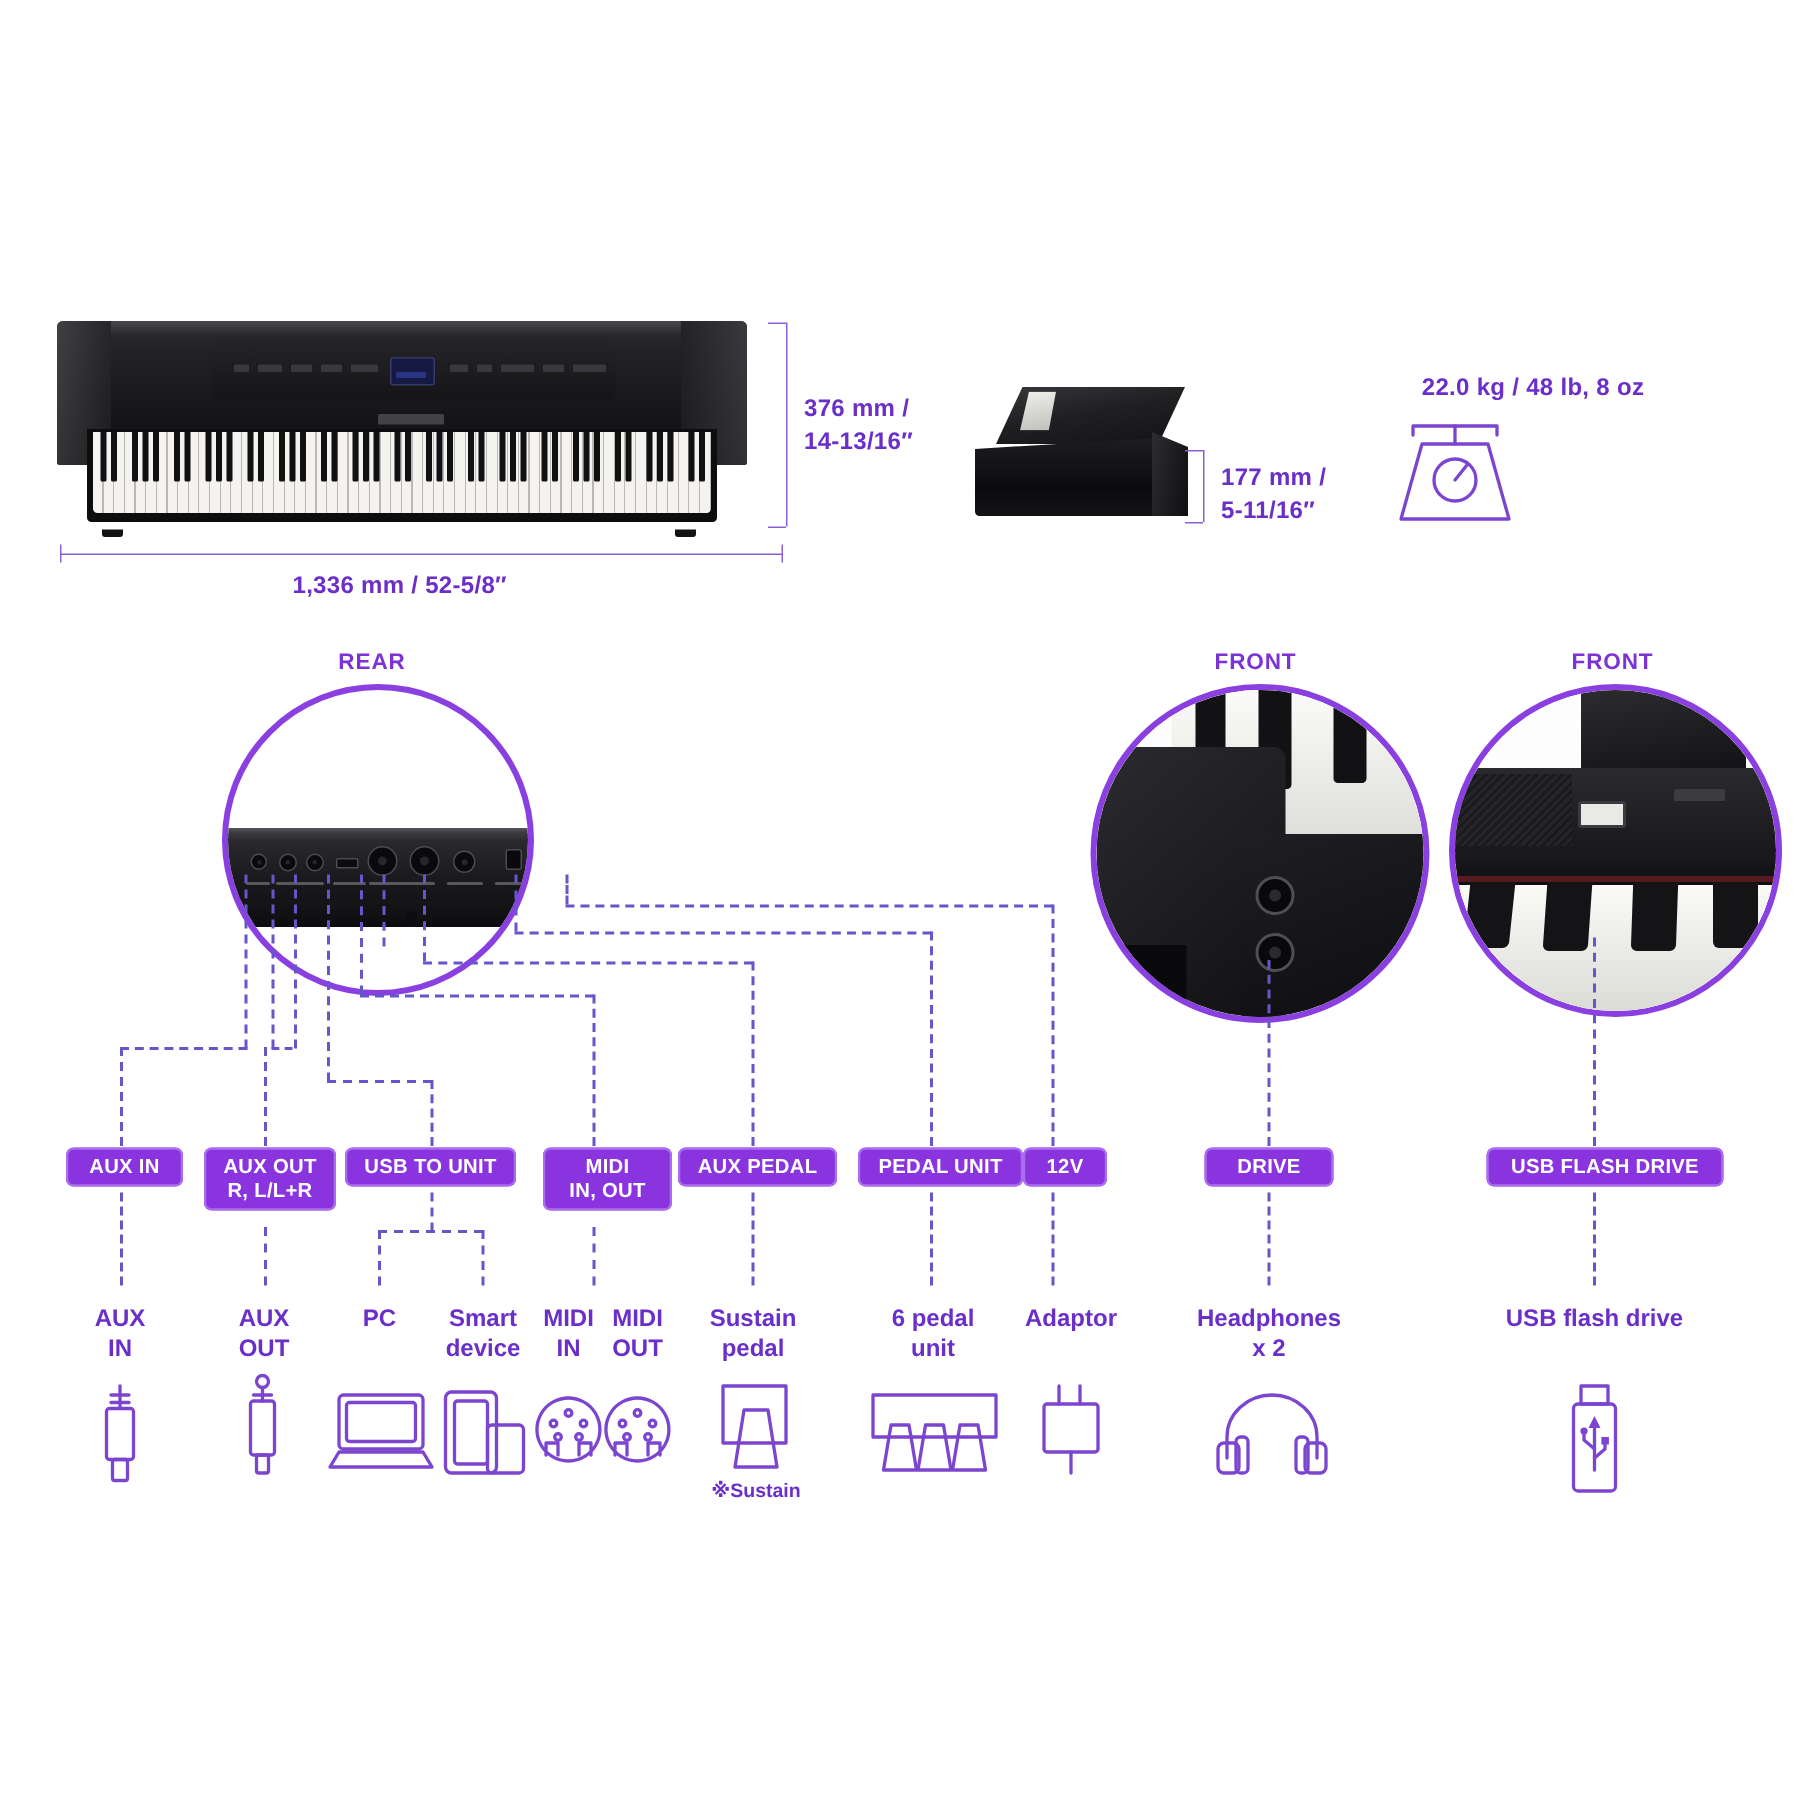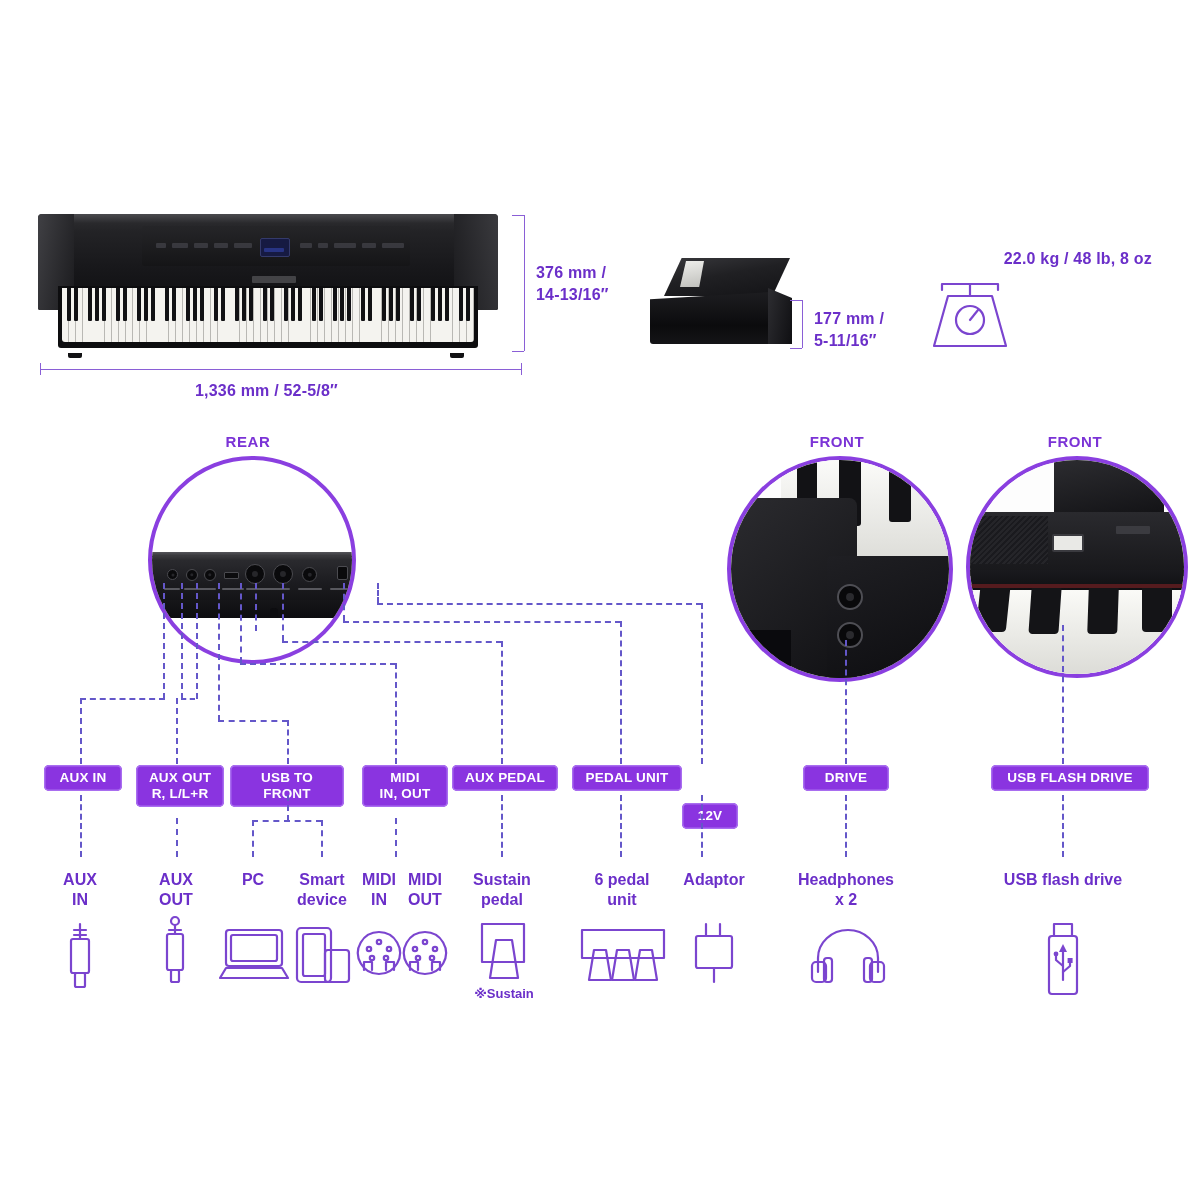--- a/index.html
+++ b/index.html
@@ -257,21 +257,21 @@
     <div class="ps-front"></div>
     <div class="ps-side"></div>
   </div>
 
   <div class="mcap-v abs" style="left:790px;top:300px;"></div>
   <div class="mline-v abs" style="left:802px;top:300px;height:48px;"></div>
   <div class="mcap-v abs" style="left:790px;top:348px;"></div>
   <div class="dim-text abs" style="left:814px;top:308px;width:100px;">177 mm /
 5-11/16″</div>
 
-  <div class="dim-text abs" style="left:892px;top:248px;width:260px;text-align:right;white-space:nowrap;">22.0 kg / 48 lb, 8 oz</div>
+  <div class="dim-text abs" style="left:892px;top:248px;width:260px;text-align:center;white-space:nowrap;">22.0 kg / 48 lb, 8 oz</div>
   <svg class="ico scale-icon" viewBox="0 0 96 72" width="96" height="72">
     <path d="M20 10 L20 4 L76 4 L76 10"></path>
     <line x1="48" y1="4" x2="48" y2="16"></line>
     <path d="M26 16 L70 16 L84 66 L12 66 Z"></path>
     <circle cx="48" cy="40" r="14"></circle>
     <line x1="48" y1="40" x2="56" y2="30"></line>
   </svg>
 
   <div class="sec-title abs" style="left:172px;top:433px;width:152px;">REAR</div>
   <div class="detail-circle" style="left:148px;top:456px;width:200px;height:200px;">
@@ -362,26 +362,26 @@
   <div class="dash-v" style="left:377px;top:583px;height:20px;"></div>
   <div class="dash-h" style="left:377px;top:603px;width:325px;"></div>
   <div class="dash-v" style="left:701px;top:603px;height:161px;"></div>
 
   <div class="dash-v" style="left:845px;top:640px;height:124px;"></div>
   <div class="dash-v" style="left:1062px;top:625px;height:139px;"></div>
 
   <div class="badge" style="left:44px;top:765px;width:60px;">AUX IN</div>
   <div class="badge" style="left:136px;top:765px;width:70px;">AUX OUT
 R, L/L+R</div>
-  <div class="badge" style="left:230px;top:765px;width:96px;">USB TO FRONT</div>
+  <div class="badge" style="left:230px;top:765px;width:96px;">USB TO UNIT</div>
   <div class="badge" style="left:362px;top:765px;width:68px;">MIDI
 IN, OUT</div>
   <div class="badge" style="left:452px;top:765px;width:88px;">AUX PEDAL</div>
   <div class="badge" style="left:572px;top:765px;width:92px;">PEDAL UNIT</div>
-  <div class="badge" style="left:682px;top:803px;width:38px;">12V</div>
+  <div class="badge" style="left:682px;top:765px;width:38px;">12V</div>
   <div class="badge" style="left:803px;top:765px;width:68px;">DRIVE</div>
   <div class="badge" style="left:991px;top:765px;width:140px;">USB FLASH DRIVE</div>
 
   <div class="dash-v" style="left:80px;top:795px;height:62px;"></div>
   <div class="dash-v" style="left:176px;top:818px;height:39px;"></div>
 
   <div class="dash-v" style="left:287px;top:795px;height:26px;"></div>
   <div class="dash-h" style="left:252px;top:820px;width:70px;"></div>
   <div class="dash-v" style="left:252px;top:820px;height:37px;"></div>
   <div class="dash-v" style="left:321px;top:820px;height:37px;"></div>

